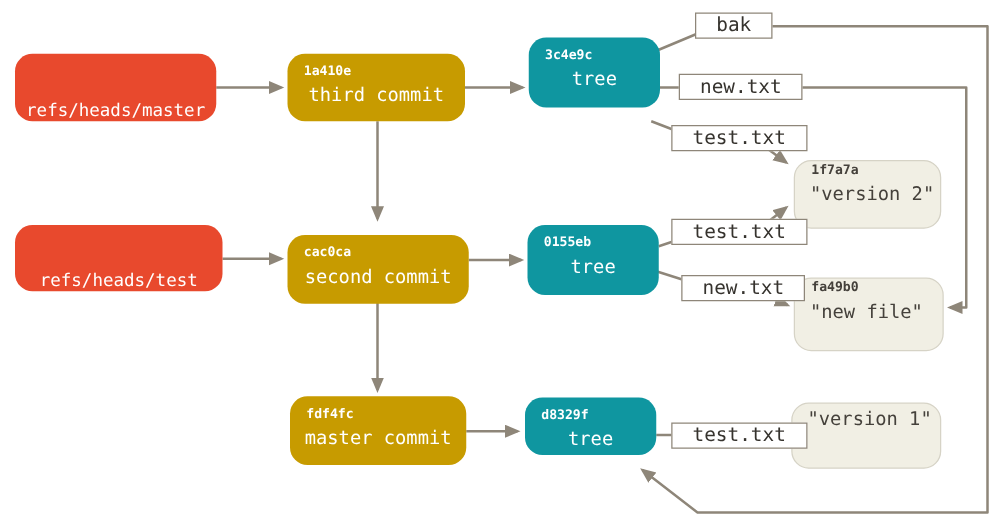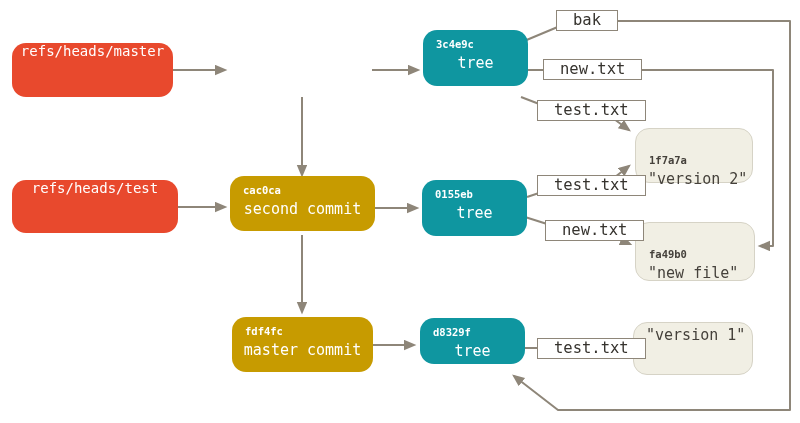--- a/index.html
+++ b/index.html
@@ -13,26 +13,26 @@
     position:relative;width:800px;height:423px;overflow:hidden;
     background:var(--color-bg);
     font-family:"DejaVu Sans Mono","Liberation Mono",monospace;
   }
   .edges{position:absolute;left:0;top:0;width:800px;height:423px;}
   .edge{stroke:var(--color-line);stroke-width:2;fill:none;stroke-linejoin:round;}
   .arrowhead{fill:var(--color-line);}
   .node{position:absolute;border-radius:14px;box-sizing:border-box;color:var(--color-box-text);}
   .node .hash{display:block;font-size:10.5px;font-weight:bold;line-height:13px;padding:8px 12px 0 13px;}
   .node .title{display:block;font-size:15px;line-height:20px;margin-top:2px;text-align:center;white-space:pre;}
-  .ref{background:var(--color-ref);display:flex;align-items:flex-start;justify-content:center;}
+  .ref{background:var(--color-ref);display:flex;align-items:flex-end;justify-content:center;}
   .ref .ref-label{font-size:14px;white-space:pre;}
   .commit{background:var(--color-commit);}
   .tree{background:var(--color-tree);}
   .blob{background:var(--color-blob-bg);border:1px solid var(--color-blob-border);color:var(--color-blob-text);}
-  .blob .hash{font-weight:bold;padding:1px 12px 0 13px;margin-top:24px;}
+  .blob .hash{font-weight:bold;padding:1px 12px 0 13px;}
   .blob .title{text-align:left;padding-left:12px;}
   .file-label{
     position:absolute;background:var(--color-label-bg);border:1px solid var(--color-label-border);
     color:var(--color-label-text);font-size:15.5px;line-height:19px;padding:0 16px;white-space:pre;
   }
 </style>
 </head>
 <body>
 
 <div class="canvas">
@@ -62,21 +62,25 @@
     <path class="edge" d="M 613 348 H 628" marker-end="url(#arw)"></path>
   </svg>
 
   <div class="node ref" style="left:12px;top:43px;width:161px;height:54px">
     <span class="ref-label">refs/heads/master</span>
   </div>
   <div class="node ref" style="left:12px;top:180px;width:166px;height:53px">
     <span class="ref-label">refs/heads/test</span>
   </div>
 
-  <div class="node commit" style="left:230px;top:176px;width:145px;height:55px">
+  <div class="node commit" style="left:230px;top:43px;width:142px;height:54px">
+    <span class="hash">1a410e</span>
+    <span class="title">third commit</span>
+  </div>
+  <div class="node commit" style="left:230px;top:188px;width:145px;height:55px">
     <span class="hash">cac0ca</span>
     <span class="title">second commit</span>
   </div>
   <div class="node commit" style="left:232px;top:317px;width:141px;height:55px">
     <span class="hash">fdf4fc</span>
     <span class="title">master commit</span>
   </div>
 
   <div class="node tree" style="left:423px;top:30px;width:105px;height:56px">
     <span class="hash">3c4e9c</span>

